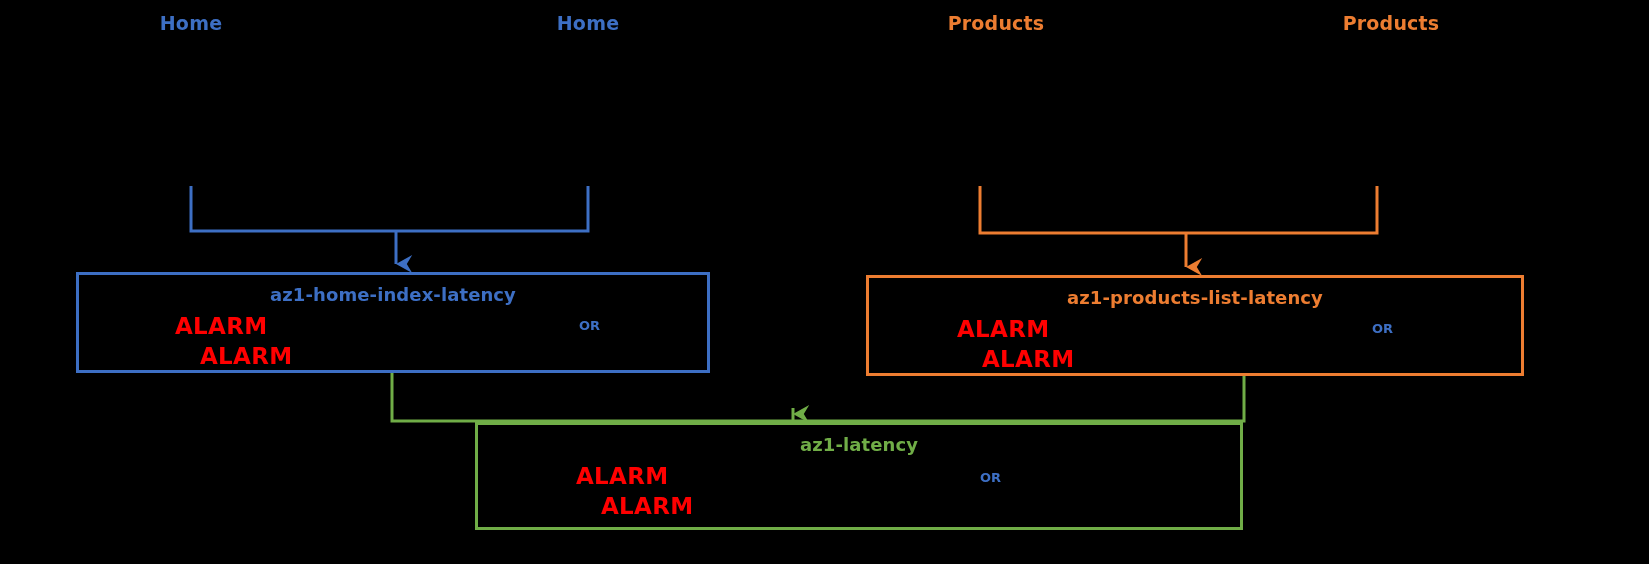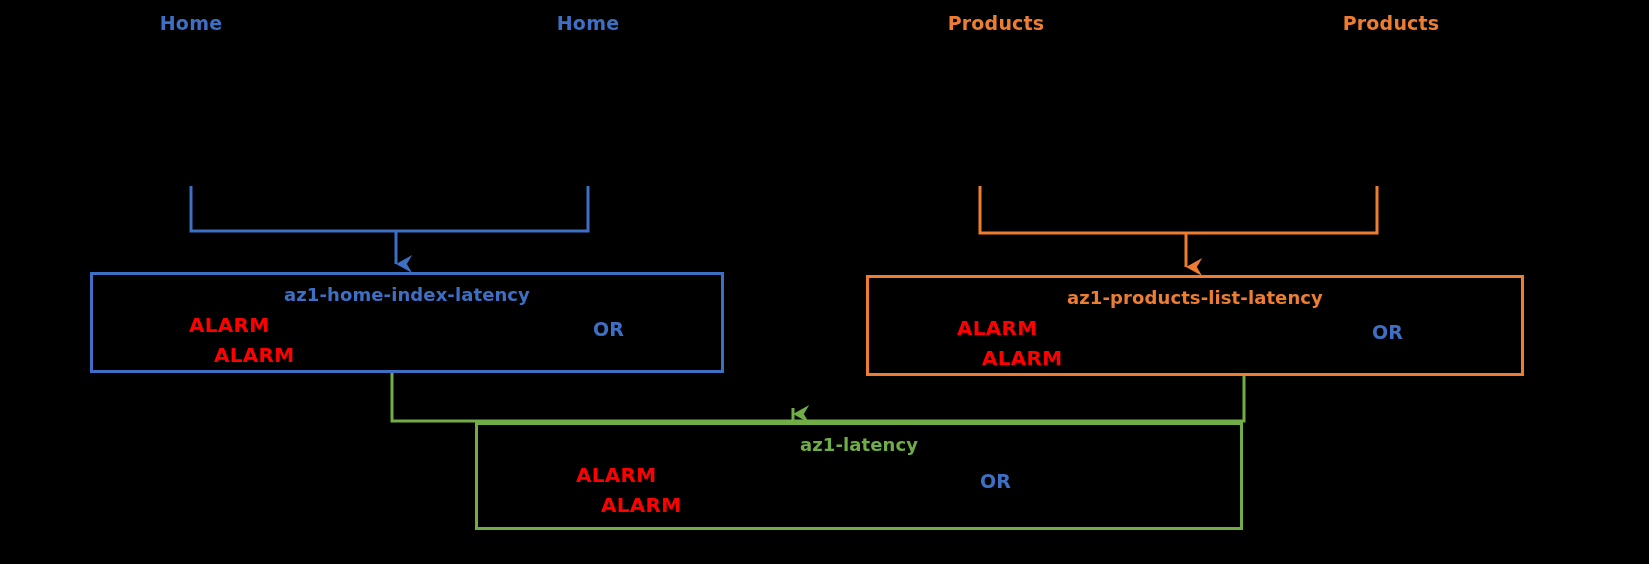--- a/index.html
+++ b/index.html
@@ -32,21 +32,21 @@
 
   
   .alarm-box {
     position: absolute;
     box-sizing: border-box;
     border-style: solid;
     border-width: 3px;
     background: transparent;
   }
   #box-home {
-    left: 76px;  top: 272px;  width: 634px; height: 101px; margin-left: 14px;
+    left: 76px;  top: 272px;  width: 634px; height: 101px;
   }
   #box-products {
     left: 866px; top: 275px;  width: 658px; height: 101px;
   }
   #box-az1 {
     left: 475px; top: 422px;  width: 768px; height: 108px;
   }
   .box-title {
     position: absolute;
     left: 0; right: 0;
@@ -57,29 +57,29 @@
     letter-spacing: 0.1px;
     white-space: nowrap;
   }
   .alarm-stack {
     position: absolute;
     left: 0; right: 0;
     top: 38px;
   }
   .alarm-line {
     color: #FF0000;
-    font-size: 20px;
+    font-size: 23px;
     font-weight: 700;
     letter-spacing: 0.3px;
     white-space: nowrap;
     position: absolute;
   }
   .op-label {
     position: absolute;
-    font-size: 19px;
+    font-size: 13px;
     font-weight: 700;
     color: #3D6FC4;
     white-space: nowrap;
   }
 
   
   #box-home .alarm-1 { left: 96px; top: 0px; }
   #box-home .alarm-2 { left: 121px; top: 30px; }
   #box-home .op      { left: 500px; top: 5px; }
   

